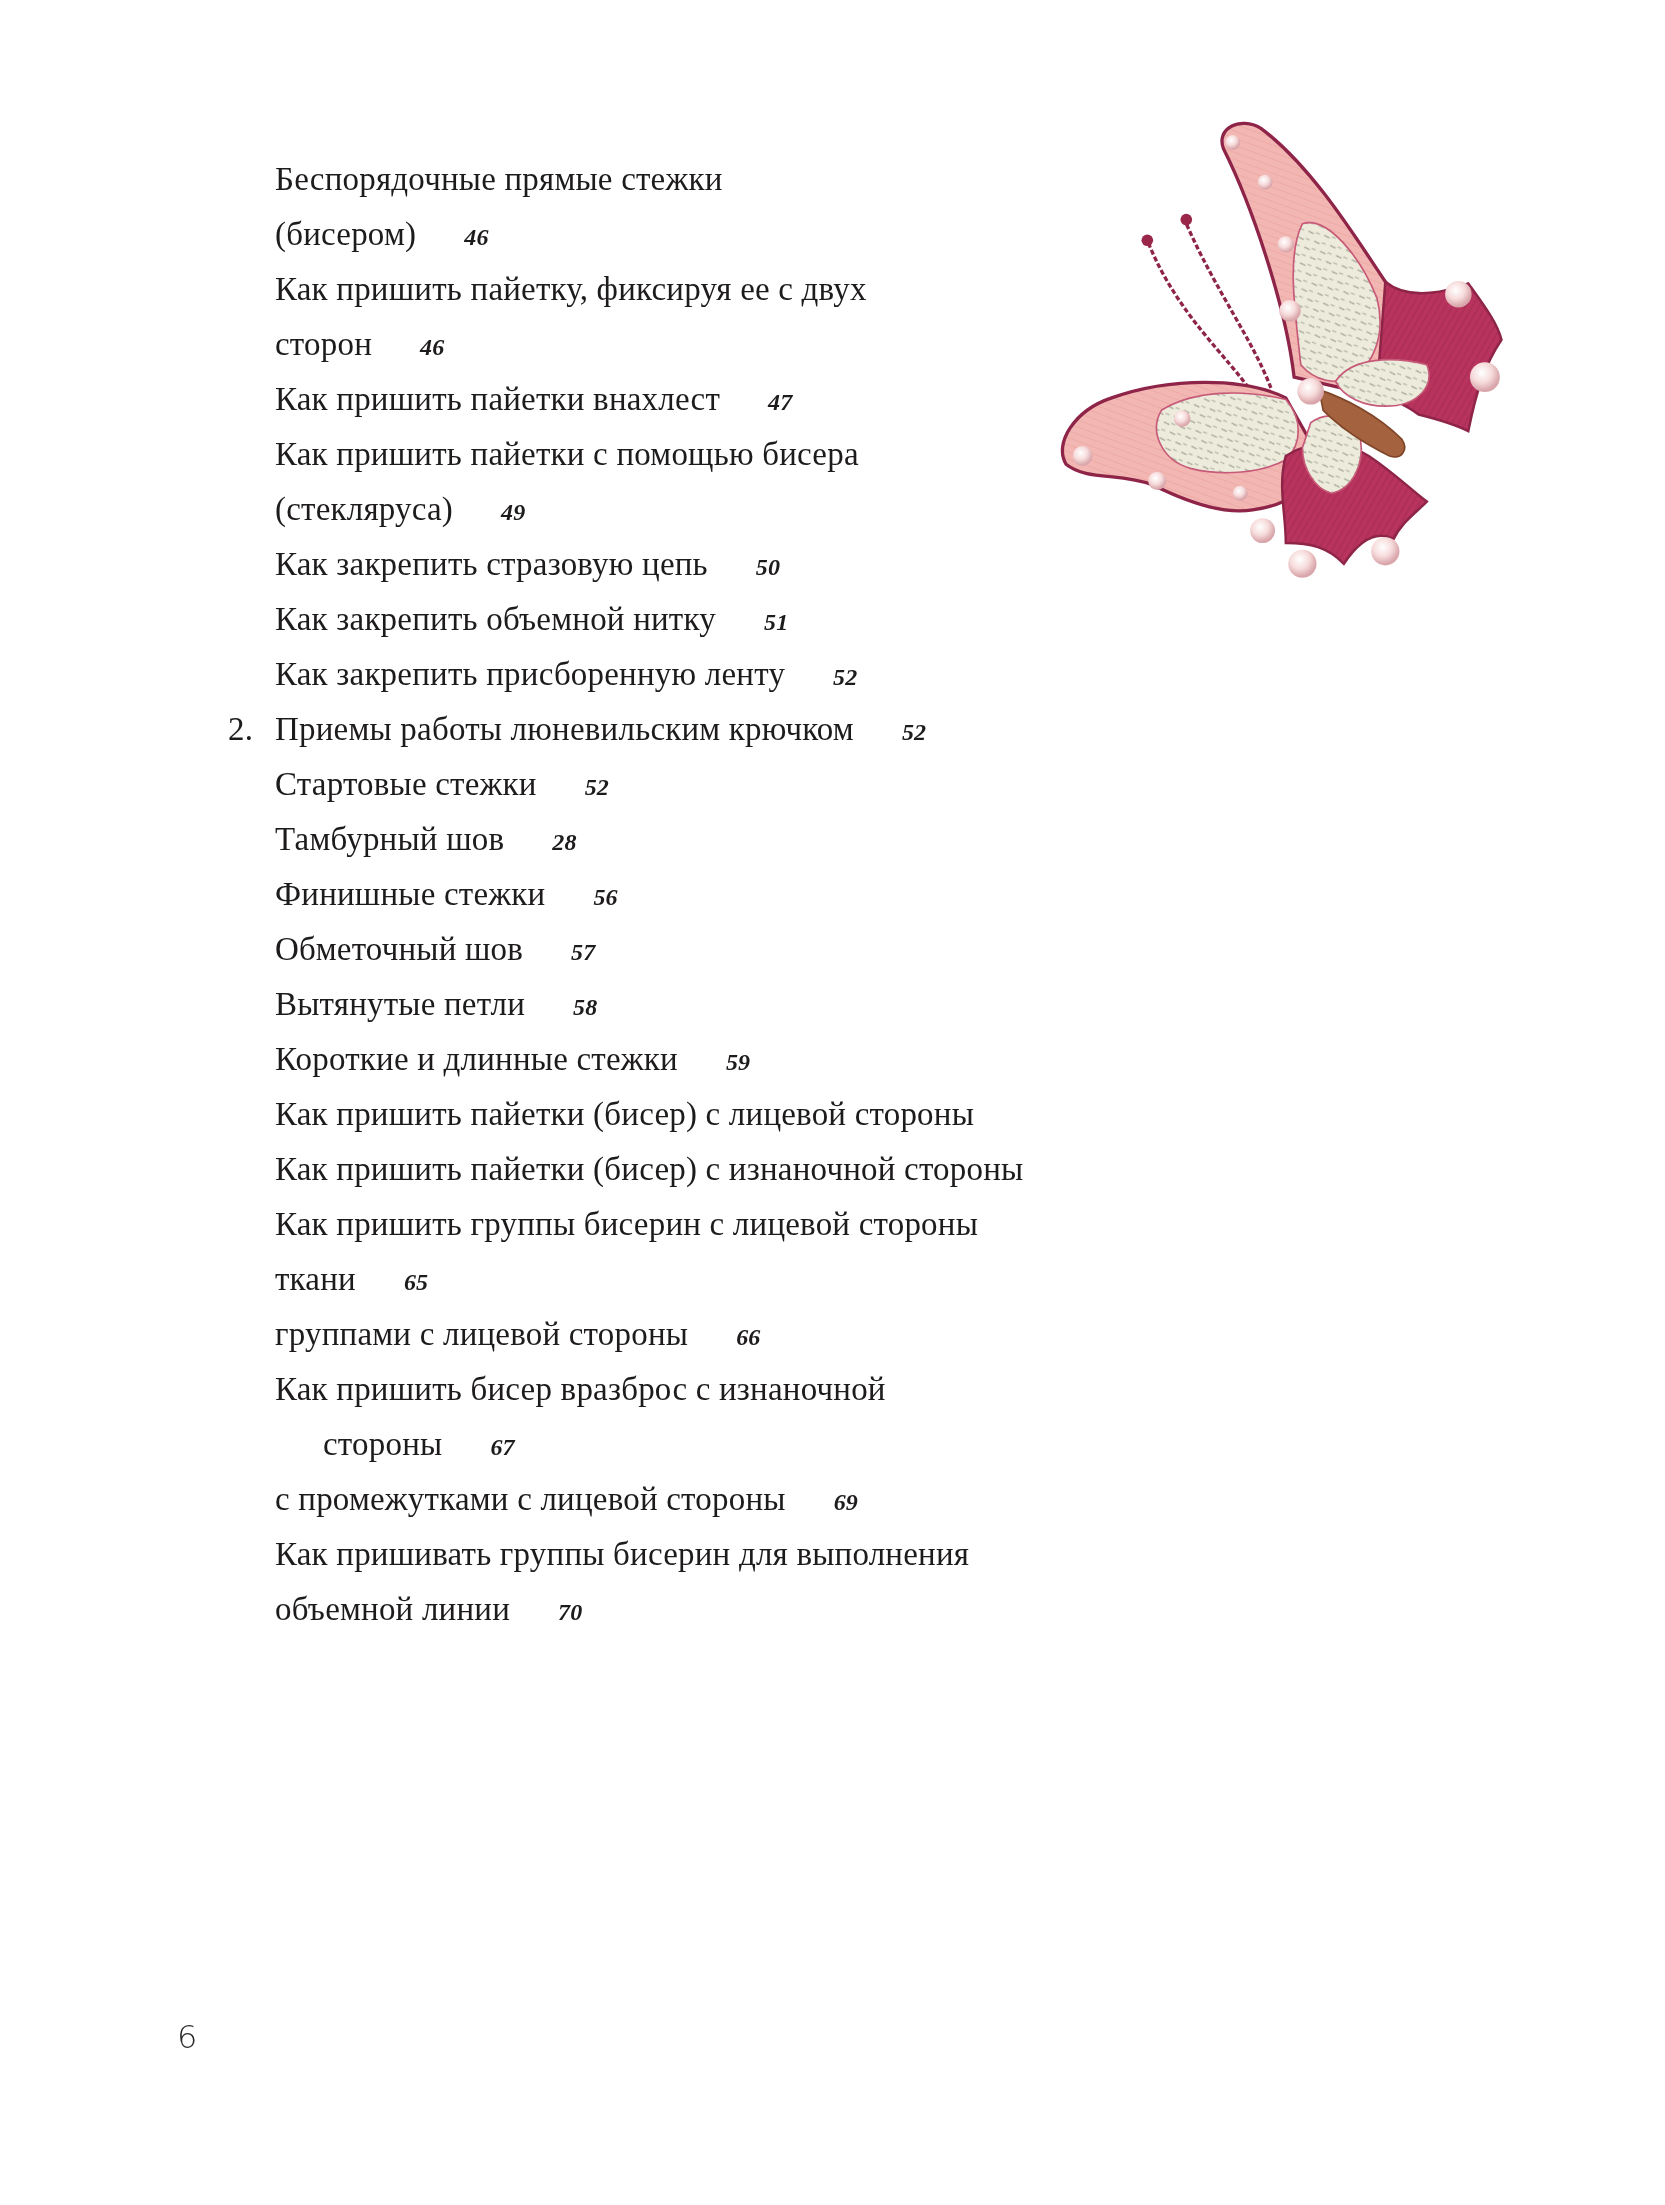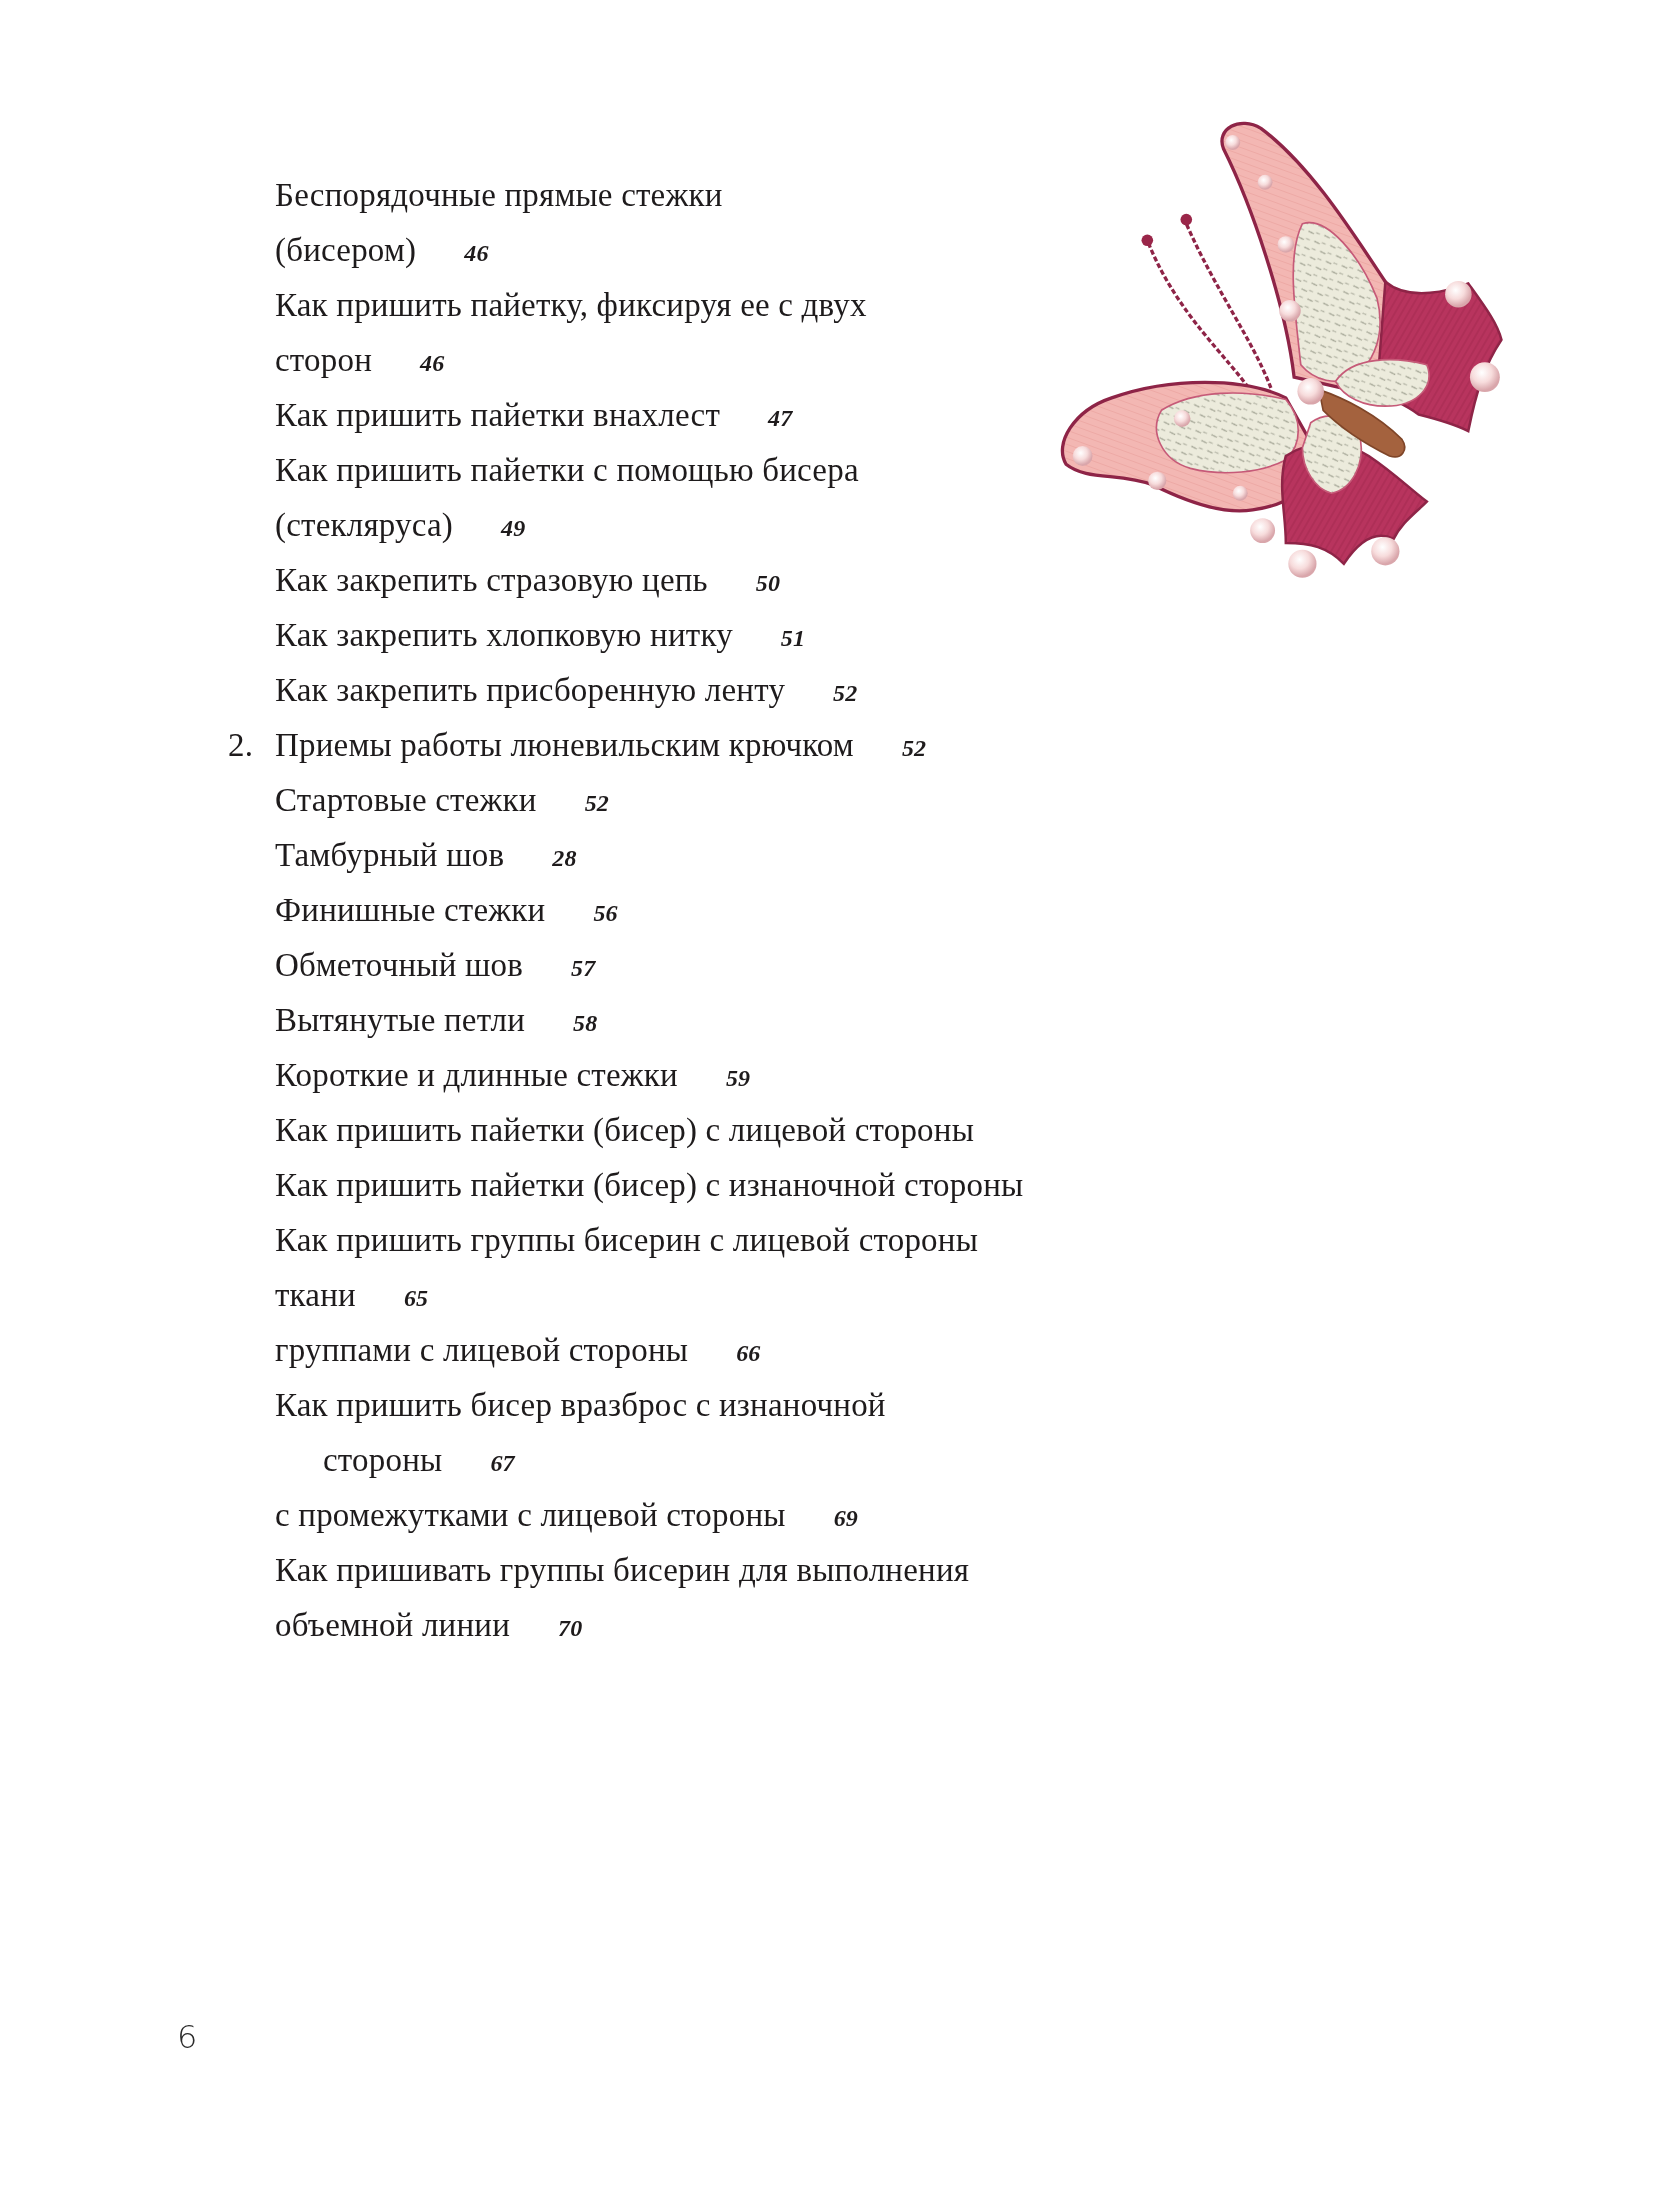--- a/index.html
+++ b/index.html
@@ -11,21 +11,21 @@
     width: 1666px;
     height: 2205px;
     position: relative;
     overflow: hidden;
     font-family: "Liberation Serif", "DejaVu Serif", serif;
     color: #1e1b1c;
   }
   .toc {
     position: absolute;
     left: 275px;
-    top: 168px;
+    top: 152px;
     width: 1079px;
     margin: 0;
     padding: 0;
     list-style: none;
   }
   .line {
     position: relative;
     height: 55px;
     line-height: 55px;
     font-size: 33px;
@@ -151,21 +151,21 @@
 
 <ul class="toc">
   <li class="line"><span class="num"></span><span class="txt">Беспорядочные прямые стежки</span></li>
   <li class="line"><span class="num"></span><span class="txt">(бисером)</span><span class="pg">46</span></li>
   <li class="line"><span class="num"></span><span class="txt">Как пришить пайетку, фиксируя ее с двух</span></li>
   <li class="line"><span class="num"></span><span class="txt">сторон</span><span class="pg">46</span></li>
   <li class="line"><span class="num"></span><span class="txt">Как пришить пайетки внахлест</span><span class="pg">47</span></li>
   <li class="line"><span class="num"></span><span class="txt">Как пришить пайетки с помощью бисера</span></li>
   <li class="line"><span class="num"></span><span class="txt">(стекляруса)</span><span class="pg">49</span></li>
   <li class="line"><span class="num"></span><span class="txt">Как закрепить стразовую цепь</span><span class="pg">50</span></li>
-  <li class="line"><span class="num"></span><span class="txt">Как закрепить хлопковую нитку</span><span class="pg">51</span></li>
+  <li class="line"><span class="num"></span><span class="txt">Как закрепить объемной нитку</span><span class="pg">51</span></li>
   <li class="line"><span class="num"></span><span class="txt">Как закрепить присборенную ленту</span><span class="pg">52</span></li>
   <li class="line"><span class="num">2.</span><span class="txt">Приемы работы люневильским крючком</span><span class="pg">52</span></li>
   <li class="line"><span class="num"></span><span class="txt">Стартовые стежки</span><span class="pg">52</span></li>
   <li class="line"><span class="num"></span><span class="txt">Тамбурный шов</span><span class="pg">28</span></li>
   <li class="line"><span class="num"></span><span class="txt">Финишные стежки</span><span class="pg">56</span></li>
   <li class="line"><span class="num"></span><span class="txt">Обметочный шов</span><span class="pg">57</span></li>
   <li class="line"><span class="num"></span><span class="txt">Вытянутые петли</span><span class="pg">58</span></li>
   <li class="line"><span class="num"></span><span class="txt">Короткие и длинные стежки</span><span class="pg">59</span></li>
   <li class="line"><span class="num"></span><span class="txt">Как пришить пайетки (бисер) с лицевой стороны</span></li>
   <li class="line"><span class="num"></span><span class="txt">Как пришить пайетки (бисер) с изнаночной стороны</span></li>

